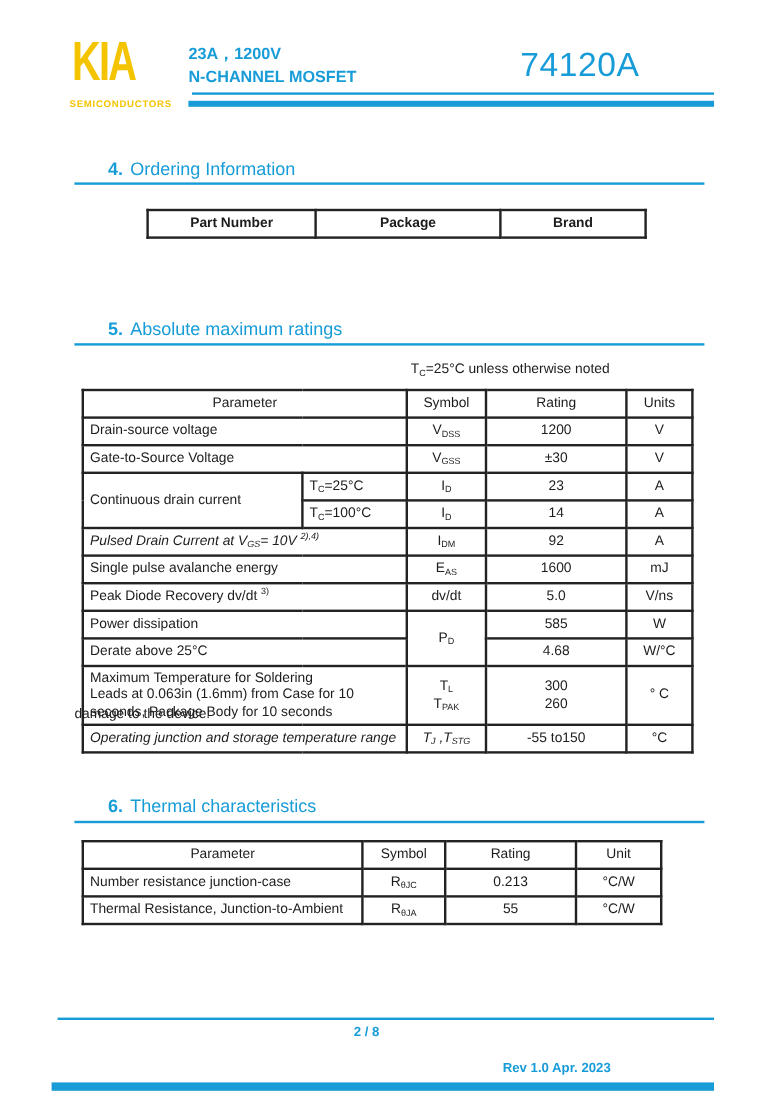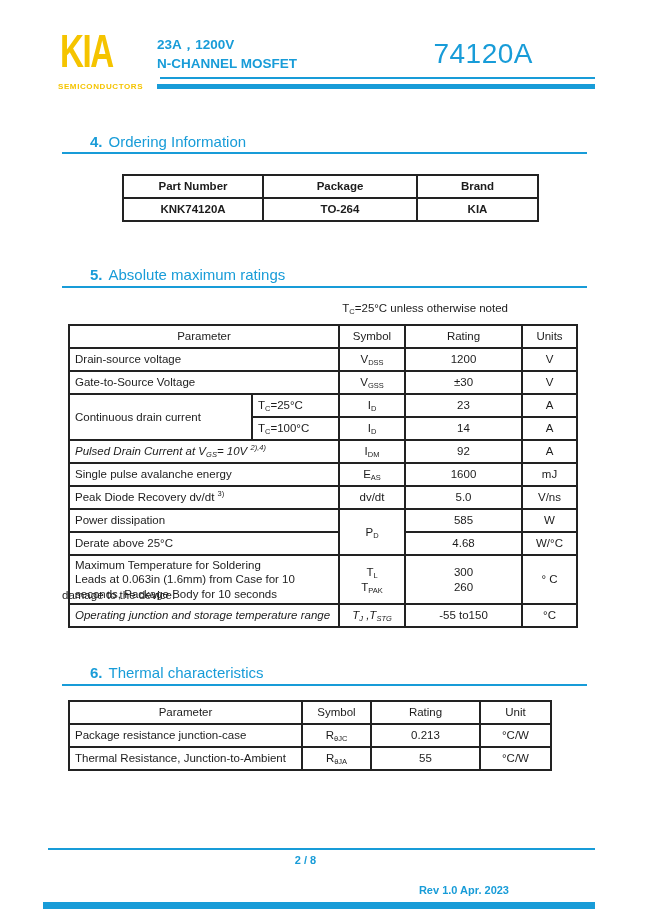--- a/index.html
+++ b/index.html
@@ -99,25 +99,20 @@
         <col style="width:140px">
         <col style="width:154px">
         <col style="width:121px">
       </colgroup>
     <tbody>
         <tr>
       <td class="c">Part Number</td>
       <td class="c">Package</td>
       <td class="c">Brand</td>
     </tr>
-    <tr>
-      <td class="c">KNK74120A</td>
-      <td class="c">TO-264</td>
-      <td class="c">KIA</td>
-    </tr>
   </tbody>
     </table>
 
   <div class="sec" style="top:266px;">
     <span class="num">5.</span><span class="ttl">Absolute maximum ratings</span>
   </div>
   <div class="sec-rule" style="top:286px;"></div>
 
   <div class="note"><span>T</span><sub>C</sub><span>=25°C unless otherwise noted</span></div>
 
@@ -232,21 +227,21 @@
         <col style="width:71px">
       </colgroup>
     <tbody>
         <tr>
       <td class="c">Parameter</td>
       <td class="c">Symbol</td>
       <td class="c">Rating</td>
       <td class="c">Unit</td>
     </tr>
     <tr>
-      <td class="l">Package resistance junction-case</td>
+      <td class="l">Number resistance junction-case</td>
       <td class="c"><span>R</span><sub>θJC</sub></td>
       <td class="c">0.213</td>
       <td class="c">°C/W</td>
     </tr>
     <tr>
       <td class="l">Thermal Resistance, Junction-to-Ambient</td>
       <td class="c"><span>R</span><sub>θJA</sub></td>
       <td class="c">55</td>
       <td class="c">°C/W</td>
     </tr>

